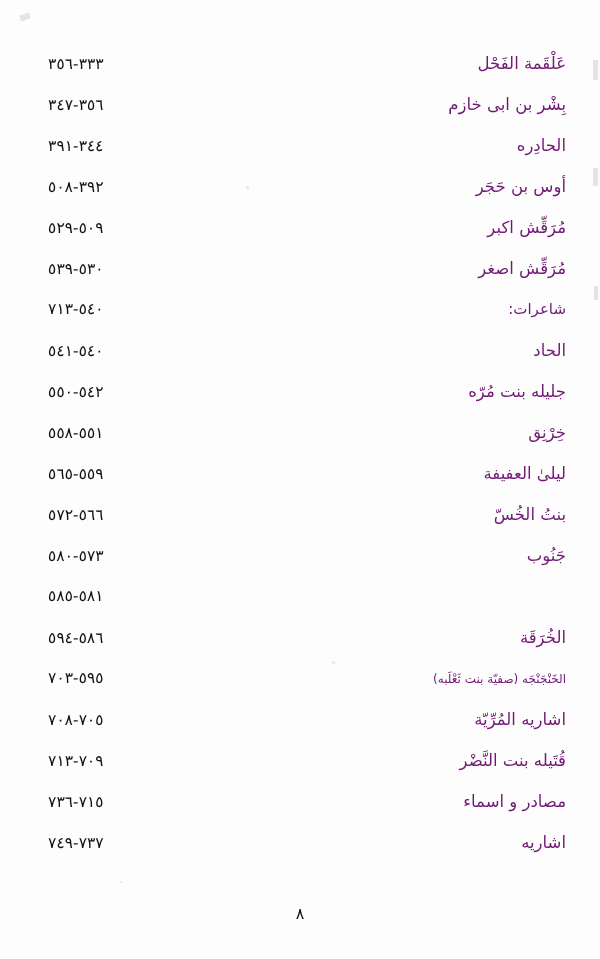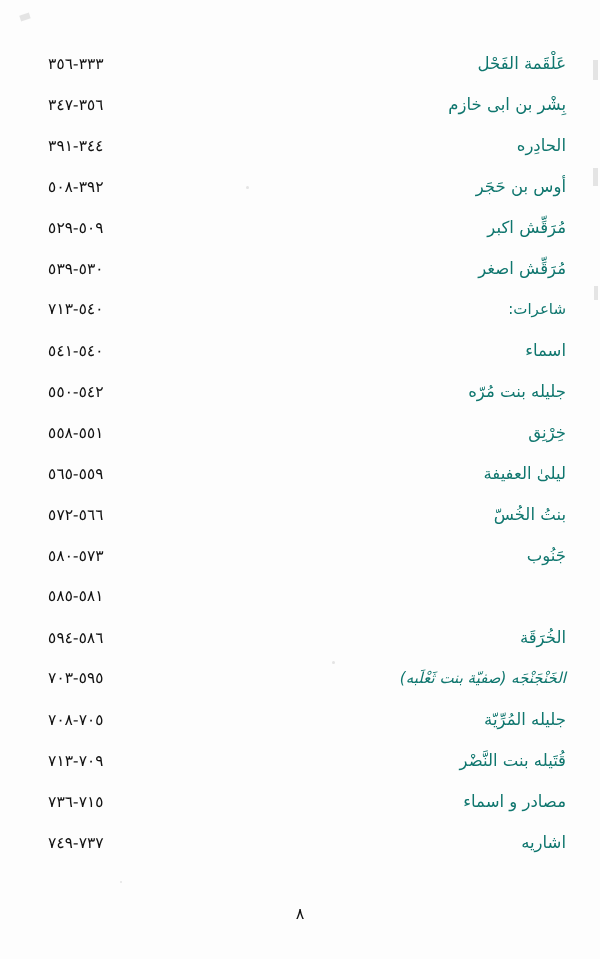--- a/index.html
+++ b/index.html
@@ -63,33 +63,32 @@
     text-align: left;
     transform: skewX(-2deg);
   }
 
   .title {
     flex: 0 0 auto;
     direction: rtl;
     text-align: right;
     font-family: "DejaVu Sans", sans-serif;
     font-size: 16.5px;
-    color: #0f766e;
+    color: #701a75;
     white-space: nowrap;
     letter-spacing: .2px;
   }
 
   .title.heading {
     font-size: 15px;
     padding-left: 0;
   }
 
   .title.small {
-    font-size: 15px;
-    font-style: italic;
+    font-size: 12px;
   }
 
   .folio {
     position: absolute;
     left: 0;
     right: 0;
     bottom: 36px;
     text-align: center;
     font-size: 16px;
     color: #111;
@@ -140,21 +139,21 @@
       <span class="title">مُرَقِّش اصغر</span>
     </div>
 
     <div class="toc-row">
       <span class="pages">٥٤٠-٧١٣</span>
       <span class="title heading">شاعرات:</span>
     </div>
 
     <div class="toc-row">
       <span class="pages">٥٤٠-٥٤١</span>
-      <span class="title">اسماء</span>
+      <span class="title">الحاد</span>
     </div>
 
     <div class="toc-row">
       <span class="pages">٥٤٢-٥٥٠</span>
       <span class="title">جلیله بنت مُرّه</span>
     </div>
 
     <div class="toc-row">
       <span class="pages">٥٥١-٥٥٨</span>
       <span class="title">خِرْنِق</span>
@@ -184,21 +183,21 @@
       <span class="title">الخُرَقَة</span>
     </div>
 
     <div class="toc-row">
       <span class="pages">٥٩٥-٧٠٣</span>
       <span class="title small">الخَنْجَنْجَه (صفیّة بنت ثَعْلَبه)</span>
     </div>
 
     <div class="toc-row">
       <span class="pages">٧٠٥-٧٠٨</span>
-      <span class="title">جلیله المُرِّیّة</span>
+      <span class="title">اشاریه المُرِّیّة</span>
     </div>
 
     <div class="toc-row">
       <span class="pages">٧٠٩-٧١٣</span>
       <span class="title">قُتَیله بنت النَّضْر</span>
     </div>
 
     <div class="toc-row">
       <span class="pages">٧١٥-٧٣٦</span>
       <span class="title">مصادر و اسماء</span>

